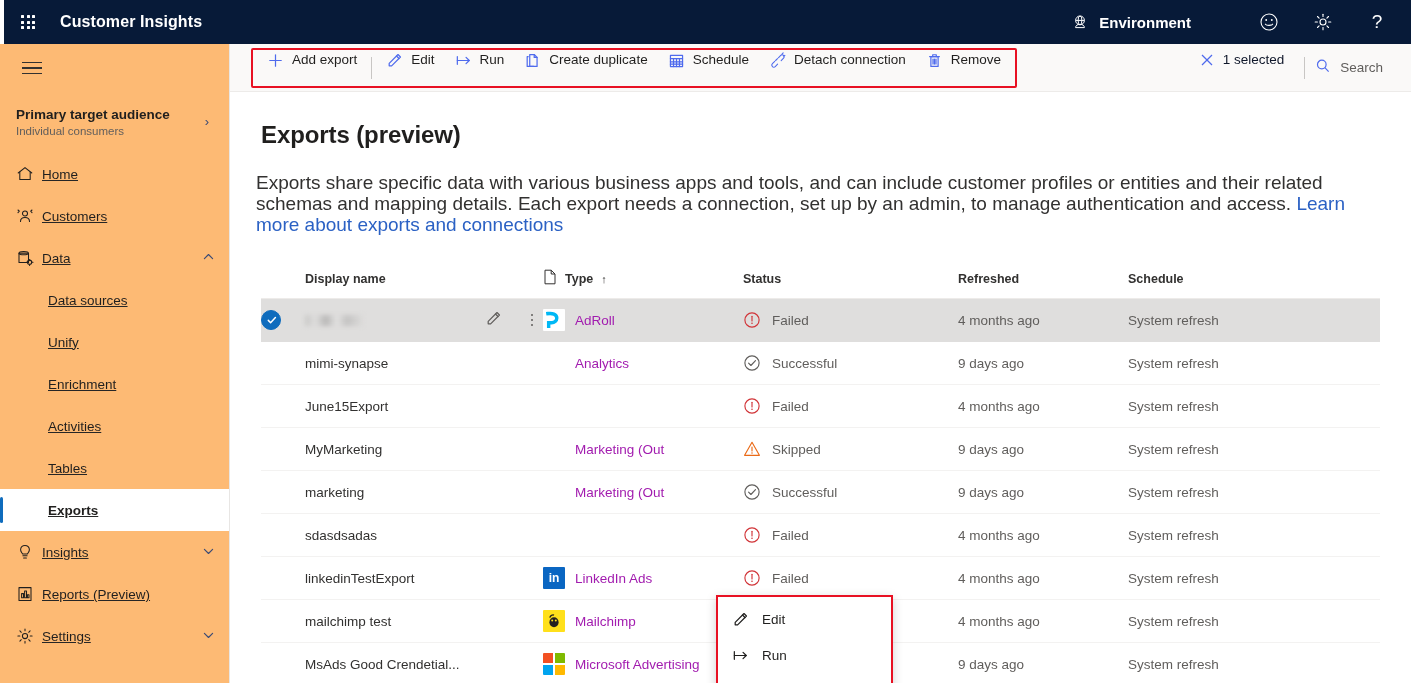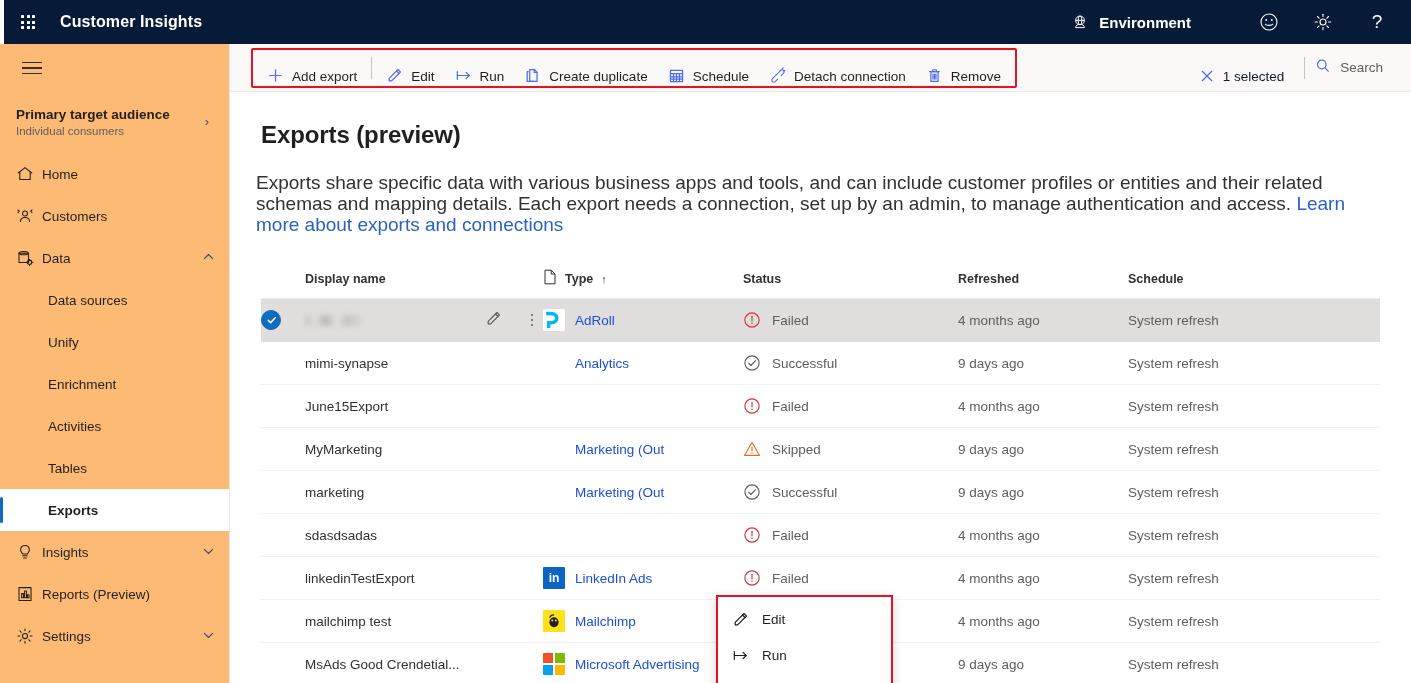--- a/index.html
+++ b/index.html
@@ -68,21 +68,21 @@
   .audience-sub { font-size: 11.5px; color: #605E5C; margin-top: 2px; }
   .audience-chev {
     position: absolute; right: 20px; top: 22px;
     color: #3B4B75; font-size: 13px;
   }
   .nav { margin-top: 6px; }
   .nav-item {
     position: relative; height: 42px;
     display: flex; align-items: center;
     padding-left: 16px; padding-right: 14px;
-    cursor: pointer; color: #262626;
+    cursor: pointer; color: #262626; text-decoration: underline;
   }
   .nav-icon { width: 26px; display: flex; align-items: center; color: #201F1E; }
   .nav-label { font-size: 13.5px; color: #201F1E; white-space: nowrap; }
   .nav-item.sub .nav-label { margin-left: 32px; }
   .nav-chev { margin-left: auto; color: #3B4B75; font-size: 10px; }
   .nav-item.active { background: #ffffff; }
   .nav-item.active::before {
     content: ""; position: absolute; left: 0; top: 8px;
     width: 3px; height: 26px; background: #0F6CBD; border-radius: 2px;
   }
@@ -96,21 +96,21 @@
     border-bottom: 1px solid #EDEBE9;
     display: flex; align-items: center;
   }
   .cmd-group {
     display: flex; align-items: center; height: 40px;
     margin-left: 21px;
     border: 2px solid #E81123; border-radius: 2px;
     padding: 0 4px;
   }
   .cmd-btn {
-    display: flex; align-items: flex-end; gap: 8px;
+    display: flex; align-items: flex-start; gap: 8px;
     height: 32px; padding: 0 10px; cursor: pointer;
     font-size: 13.5px; color: #201F1E; white-space: nowrap;
   }
   .cmd-btn .ic { display: flex; align-items: center; color: #4F6BED; }
   .cmd-sep { width: 1px; height: 22px; background: #C8C6C4; margin: 0 4px; }
   .cmd-right { margin-left: auto; display: flex; align-items: center; margin-right: 28px; }
   .cmd-right .cmd-sep { margin: 0 10px; }
   .selected-count { font-size: 13.5px; color: #0f172a; }
   .search-box { display: flex; align-items: center; gap: 9px; cursor: text; }
   .search-placeholder { font-size: 13.5px; color: #605E5C; }
@@ -155,21 +155,21 @@
   .sort-arrow { font-size: 11px; color: #323130; }
 
   .trow {
     display: flex; align-items: center; height: 43px;
     border-bottom: 1px solid #F3F2F1;
     font-size: 13.5px; color: #605E5C;
     cursor: pointer; position: relative;
   }
   .trow.selected { background: #DFDEDD; border-bottom-color: #DFDEDD; }
   .trow .name { color: #323130; white-space: nowrap; overflow: hidden; text-overflow: ellipsis; }
-  .trow .type-label { color: #1d4ed8; white-space: nowrap; }
+  .trow .type-label { color: #a21caf; white-space: nowrap; }
   .check {
     width: 20px; height: 20px; border-radius: 50%;
     border: 1.3px solid #A19F9D; display: block;
   }
   .check.on {
     background: #0F6CBD; border-color: #0F6CBD;
     display: flex; align-items: center; justify-content: center;
   }
   .check.on svg { display: block; }
   .blurred {

